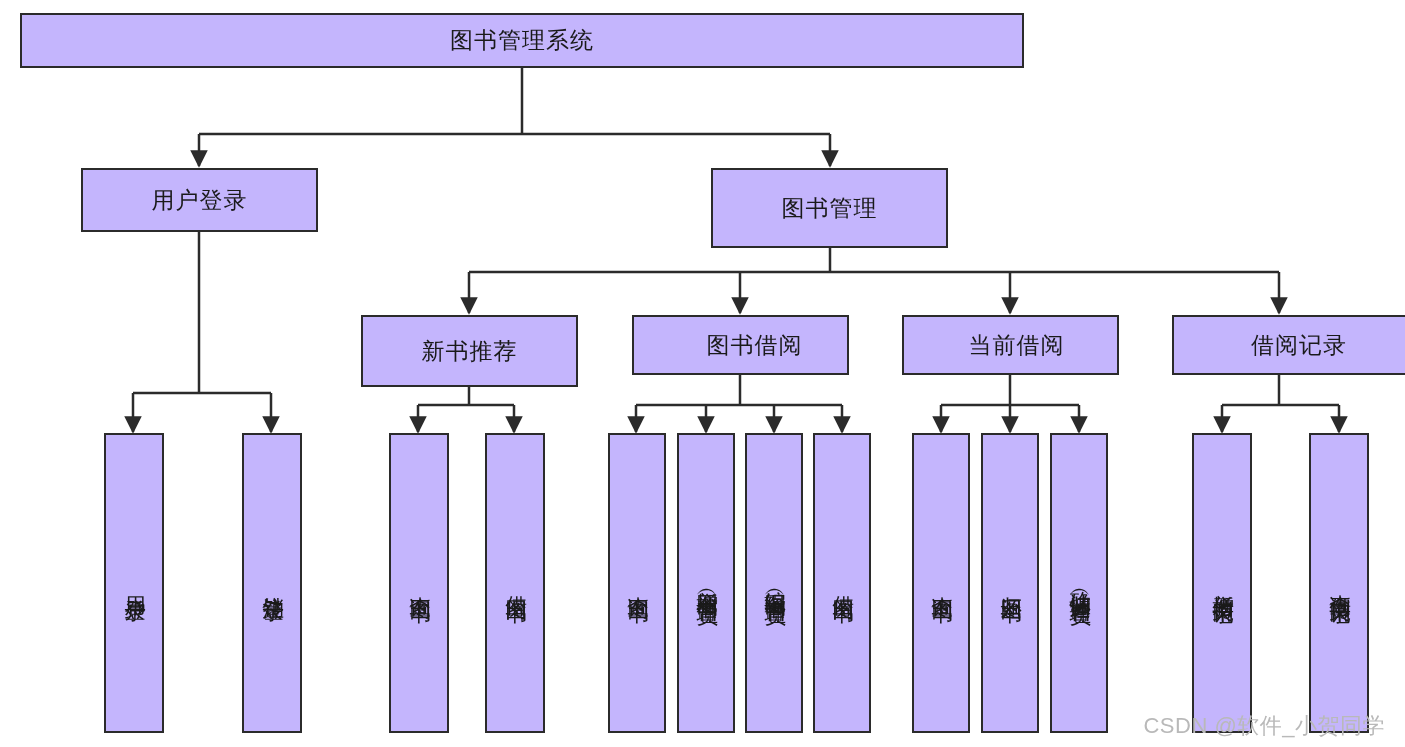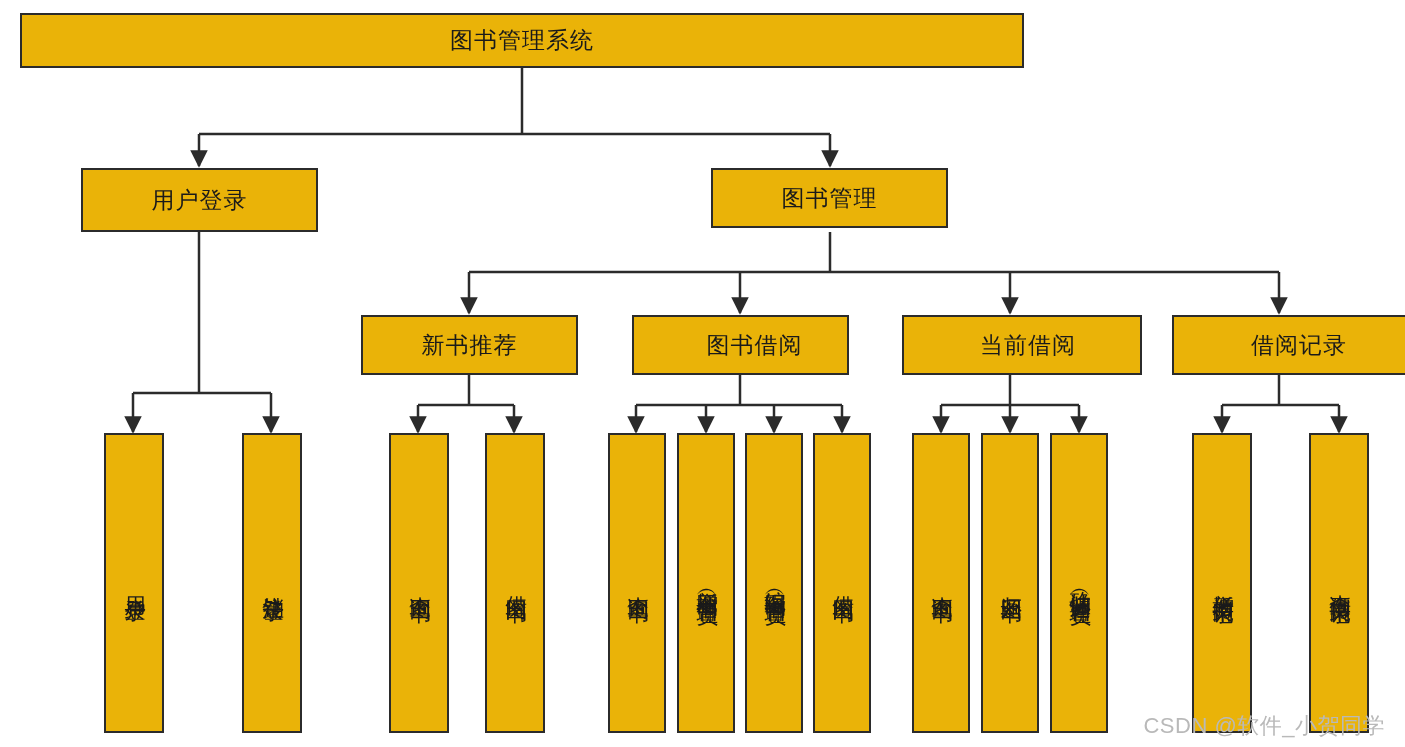--- a/index.html
+++ b/index.html
@@ -21,21 +21,21 @@
     position: absolute;
     left: 0;
     top: 0;
     width: 1405px;
     height: 747px;
   }
   .node {
     position: absolute;
     box-sizing: border-box;
     border: 2.5px solid #2b2b2b;
-    background: #eab308;
+    background: #c4b5fd;
     display: flex;
     align-items: center;
     justify-content: center;
     color: #1a1a1a;
     text-align: center;
   }
   .node.horiz {
     font-size: 23px;
     letter-spacing: 1px;
   }
@@ -119,31 +119,31 @@
     </g>
   </svg>
 
   <div class="node horiz root" style="left:20px; top:13px; width:1004px; height:55px;">
     <span>图书管理系统</span>
   </div>
 
   <div class="node horiz" style="left:81px; top:168px; width:237px; height:64px;">
     <span>用户登录</span>
   </div>
-  <div class="node horiz" style="left:711px; top:168px; width:237px; height:60px;">
+  <div class="node horiz" style="left:711px; top:168px; width:237px; height:80px;">
     <span>图书管理</span>
   </div>
 
-  <div class="node horiz" style="left:361px; top:315px; width:217px; height:60px;">
+  <div class="node horiz" style="left:361px; top:315px; width:217px; height:72px;">
     <span>新书推荐</span>
   </div>
   <div class="node horiz" style="left:632px; top:315px; width:217px; height:60px;padding-left:28px;">
     <span>图书借阅</span>
   </div>
-  <div class="node horiz" style="left:902px; top:315px; width:240px; height:60px;padding-left:12px;">
+  <div class="node horiz" style="left:902px; top:315px; width:217px; height:60px;padding-left:12px;">
     <span>当前借阅</span>
   </div>
   <div class="node horiz" style="left:1172px; top:315px; width:254px; height:60px;">
     <span>借阅记录</span>
   </div>
 
   <div class="node vert" style="left:104px; top:433px; width:60px; height:300px;">
     <span class="vtext">用户登录</span>
   </div>
   <div class="node vert" style="left:242px; top:433px; width:60px; height:300px;">

